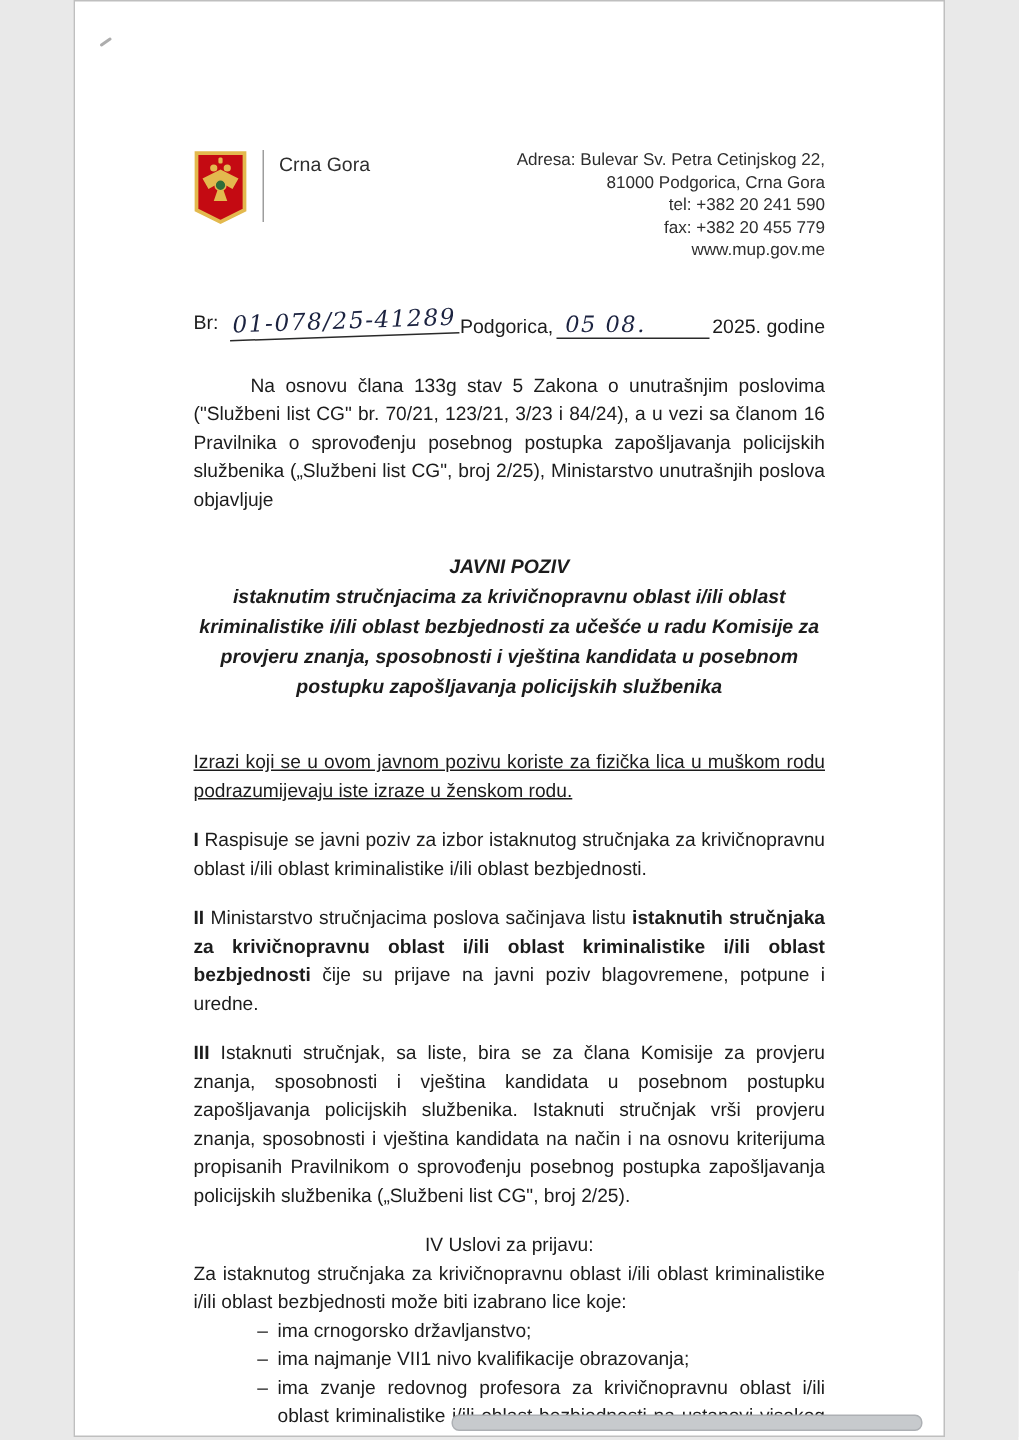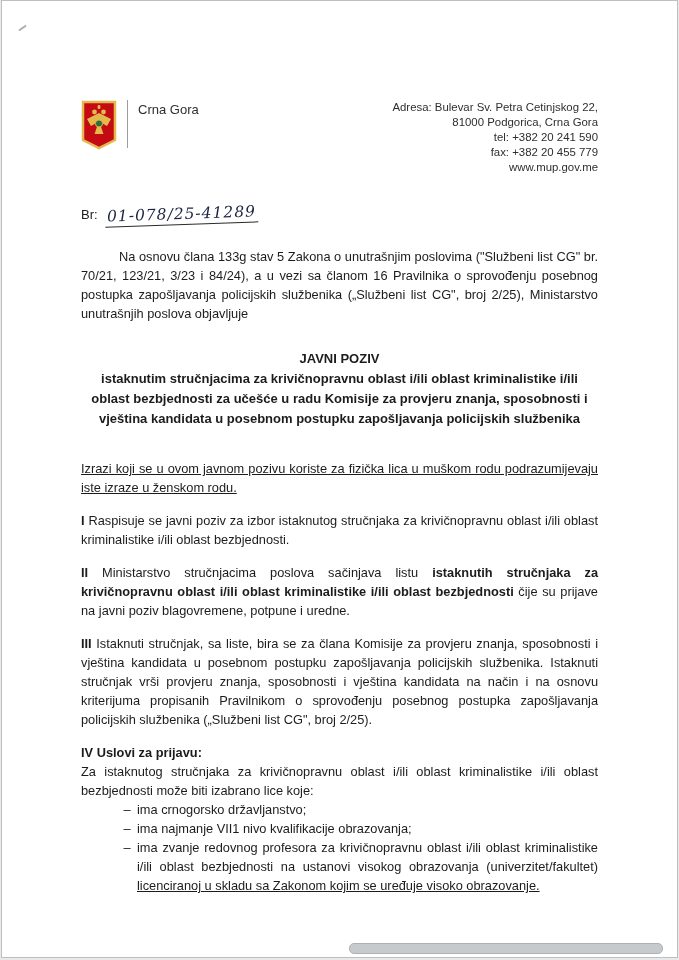--- a/index.html
+++ b/index.html
@@ -1,18 +1,18 @@
 <!DOCTYPE html>
 <html><head>
 <meta charset="utf-8">
 <style>
   html,body{margin:0;padding:0;background:#e9e9e9;font-family:"Liberation Sans","DejaVu Sans",sans-serif;}
   .page{
     position:relative;
-    width:677px;height:958px;
+    width:581px;height:958px;
     margin:0 auto;
     background:#ffffff;
     border:1px solid #bfbfbf;
     box-sizing:border-box;
     color:#1c1c1c;
     overflow:hidden;
   }
   .corner-mark{
     position:absolute;top:26px;left:16px;width:9px;height:2px;
     background:#8a8a8a;transform:rotate(-35deg);border-radius:1px;opacity:.7;
@@ -54,24 +54,24 @@
   
   .para{
     font-size:12.8px;line-height:19px;text-align:justify;
     margin:0 0 14px 0;color:#1c1c1c;
   }
   .intro{margin-top:22px;text-indent:38px;margin-bottom:0;}
   .title-block{
     margin-top:26px;text-align:center;font-weight:bold;
     font-size:13px;line-height:20px;
   }
-  .title-line{margin-bottom:0;}
+  .title-line{margin-bottom:0;font-style:italic;}
   .gender-par{margin-top:30px;text-decoration:underline;}
   b{font-weight:bold;}
-  .sec-heading{font-weight:bold;font-size:12.8px;line-height:19px;margin:14px 0 0 0;}
+  .sec-heading{font-weight:normal;font-size:12.8px;line-height:19px;margin:14px 0 0 0;text-align:center;}
   .lead{margin:0;}
   
   .cond-list{margin:0;padding:0;list-style:none;}
   .cond-list li{
     display:flex;font-size:12.8px;line-height:19px;text-align:justify;
   }
   .cond-list .dash{flex:0 0 20px;text-align:center;margin-left:36px;}
   .cond-list .li-text{flex:1;}
   .uline{text-decoration:underline;}
   
@@ -115,20 +115,25 @@
         <div>fax: +382 20 455 779</div>
         <div>www.mup.gov.me</div>
       </div>
     </div>
 
     <div class="ref-row">
       <div class="ref-left">
         <span>Br:</span>
         <span class="hand">01-078/25-41289</span>
       </div>
+      <div class="ref-right">
+        <span>Podgorica,</span>
+        <span class="hand date-hand">05 08.</span>
+        <span>2025. godine</span>
+      </div>
     </div>
 
     <p class="para intro">Na osnovu člana 133g stav 5 Zakona o unutrašnjim poslovima ("Službeni list CG" br. 70/21, 123/21, 3/23 i 84/24), a u vezi sa članom 16 Pravilnika o sprovođenju posebnog postupka zapošljavanja policijskih službenika („Službeni list CG", broj 2/25), Ministarstvo unutrašnjih poslova objavljuje</p>
 
     <div class="title-block">
       <div class="title-line">JAVNI POZIV</div>
       <div class="title-line">istaknutim stručnjacima za krivičnopravnu oblast i/ili oblast kriminalistike i/ili oblast bezbjednosti za učešće u radu Komisije za provjeru znanja, sposobnosti i vještina kandidata u posebnom postupku zapošljavanja policijskih službenika</div>
     </div>
 
     <p class="para gender-par">Izrazi koji se u ovom javnom pozivu koriste za fizička lica u muškom rodu podrazumijevaju iste izraze u ženskom rodu.</p>

